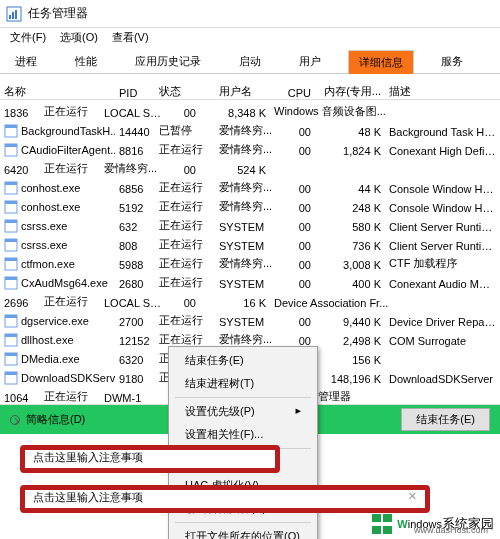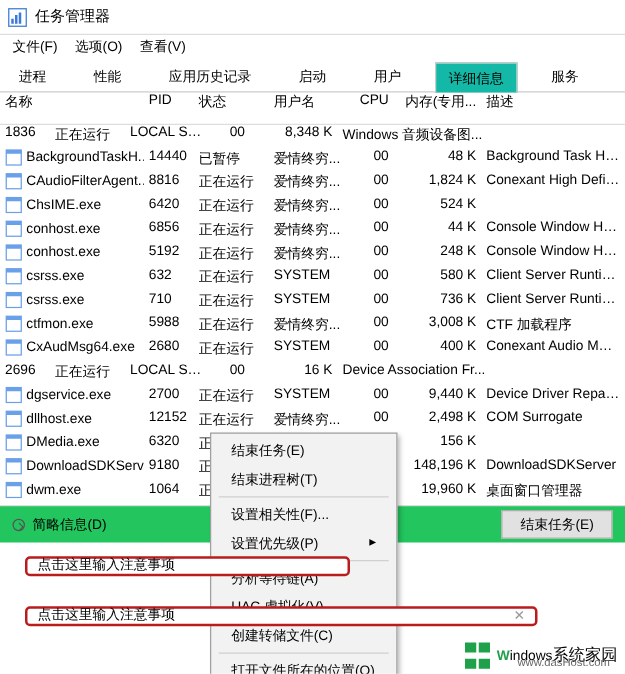--- a/index.html
+++ b/index.html
@@ -4,22 +4,22 @@
 <style>
 *{box-sizing:border-box;margin:0;padding:0;font-family:"Microsoft YaHei",Arial,sans-serif;font-size:11px;color:#000}
 body{background:#fff;width:500px;height:539px;position:relative;overflow:hidden}
 .titlebar{height:28px;display:flex;align-items:center;padding:0 6px;border-bottom:1px solid #ddd}
 .titlebar .icon{width:16px;height:16px;margin-right:6px;display:inline-block}
 .titlebar .title{font-size:12px}
 .menubar{height:22px;display:flex;align-items:flex-start;padding:0 4px;gap:2px}
 .menubar span{padding:2px 6px;cursor:default}
 .tabs{height:24px;display:flex;align-items:flex-end;border-bottom:1px solid #ccc;padding-left:4px;gap:16px}
 .tabs .tab{padding:4px 10px;border:1px solid transparent;border-bottom:none;font-size:11px;cursor:default}
-.tabs .tab.active{border-color:#ccc;background:#14b8a6;position:relative;top:1px}
-.header-row,.row{display:flex;align-items:flex-start;height:19px;white-space:nowrap}
+.tabs .tab.active{border-color:#ccc;background:#f97316;position:relative;top:1px}
+.header-row,.row{display:flex;align-items:flex-end;height:19px;white-space:nowrap}
 .header-row{height:26px;border-bottom:1px solid #ddd;font-size:11px;color:#333}
 .col{overflow:hidden;text-overflow:ellipsis;padding:0 4px}
 .c-name{width:115px}
 .c-pid{width:40px;text-align:left}
 .c-status{width:60px}
 .c-user{width:68px}
 .c-cpu{width:32px;text-align:right}
 .c-mem{width:70px;text-align:right}
 .c-desc{flex:1}
 .rows{height:310px;overflow:hidden}
@@ -28,21 +28,21 @@
 .row.selected .col{color:#000}
 .c-name-inner{display:flex;align-items:center}
 .footer{position:absolute;left:0;right:0;bottom:105px;height:30px;border-top:1px solid #ddd;display:flex;align-items:center;padding:0 10px;justify-content:space-between;background:#22c55e}
 .footer .left{display:flex;align-items:center;gap:6px}
 .chev{display:inline-block;width:10px;height:10px;border:1px solid #555;border-radius:50%;position:relative}
 .chev::after{content:"";position:absolute;left:2px;top:3px;width:4px;height:4px;border-right:1px solid #555;border-bottom:1px solid #555;transform:rotate(-45deg)}
 .end-btn{padding:3px 14px;border:1px solid #adadad;background:#e1e1e1;cursor:default}
 .context{position:absolute;left:168px;top:346px;width:150px;background:#f2f2f2;border:1px solid #a0a0a0;box-shadow:2px 2px 4px rgba(0,0,0,.3);padding:2px}
 .context .item{padding:4px 14px;font-size:11px;cursor:default}
 .context .sep{height:1px;background:#d0d0d0;margin:2px 4px}
-.input-bubble{position:absolute;height:16px;border:2px solid #b91c1c;border-radius:4px;display:flex;align-items:flex-end;padding:0 8px;color:#8a8a8a;background:#fff;font-size:12px}
+.input-bubble{position:absolute;height:28px;border:5px solid #b91c1c;border-radius:4px;display:flex;align-items:flex-start;padding:0 8px;color:#8a8a8a;background:#fff;font-size:12px}
 .input-bubble .x{margin-left:auto;color:#999;padding-left:10px}
 .watermark{position:absolute;right:6px;bottom:6px;display:flex;align-items:flex-end;gap:4px}
 .watermark .txt{color:#1fa04a;font-size:18px;font-weight:normal}
 .watermark .sub{position:absolute;right:6px;bottom:-2px;font-size:9px;color:#666}
 .wlogo{width:22px;height:20px;display:inline-block}
 .wlogo span{display:inline-block;width:9px;height:8px;background:#1fa04a;margin:1px}
 svg{display:block}
 </style>
 </head>
 <body>
@@ -126,31 +126,20 @@
         </div>
       </div>
       <div class="col c-pid">8816</div>
       <div class="col c-status">正在运行</div>
       <div class="col c-user">爱情终穷...</div>
       <div class="col c-cpu">00</div>
       <div class="col c-mem">1,824 K</div>
       <div class="col c-desc">Conexant High Definit...</div>
     </div>
     <div class="row">
-      <div class="col c-name">
-        <div class="c-name-inner">
-          <span class="file-icon">
-            <svg width="14" height="14">
-              <rect x="1" y="1" width="12" height="12" fill="#fff" stroke="#6aa0e8"></rect>
-              <rect x="1" y="1" width="12" height="3" fill="#6aa0e8"></rect>
-            </svg>
-          </span>
-          <span>ChsIME.exe</span>
-        </div>
-      </div>
       <div class="col c-pid">6420</div>
       <div class="col c-status">正在运行</div>
       <div class="col c-user">爱情终穷...</div>
       <div class="col c-cpu">00</div>
       <div class="col c-mem">524 K</div>
     </div>
     <div class="row">
       <div class="col c-name">
         <div class="c-name-inner">
           <span class="file-icon">
@@ -212,21 +201,21 @@
         <div class="c-name-inner">
           <span class="file-icon">
             <svg width="14" height="14">
               <rect x="1" y="1" width="12" height="12" fill="#fff" stroke="#6aa0e8"></rect>
               <rect x="1" y="1" width="12" height="3" fill="#6aa0e8"></rect>
             </svg>
           </span>
           <span>csrss.exe</span>
         </div>
       </div>
-      <div class="col c-pid">710</div>
+      <div class="col c-pid">808</div>
       <div class="col c-status">正在运行</div>
       <div class="col c-user">SYSTEM</div>
       <div class="col c-cpu">00</div>
       <div class="col c-mem">736 K</div>
       <div class="col c-desc">Client Server Runtime ...</div>
     </div>
     <div class="row">
       <div class="col c-name">
         <div class="c-name-inner">
           <span class="file-icon">
@@ -341,31 +330,20 @@
         </div>
       </div>
       <div class="col c-pid">9180</div>
       <div class="col c-status">正在运行</div>
       <div class="col c-user">爱情终穷...</div>
       <div class="col c-cpu">07</div>
       <div class="col c-mem">148,196 K</div>
       <div class="col c-desc">DownloadSDKServer</div>
     </div>
     <div class="row">
-      <div class="col c-name">
-        <div class="c-name-inner">
-          <span class="file-icon">
-            <svg width="14" height="14">
-              <rect x="1" y="1" width="12" height="12" fill="#fff" stroke="#6aa0e8"></rect>
-              <rect x="1" y="1" width="12" height="3" fill="#6aa0e8"></rect>
-            </svg>
-          </span>
-          <span>dwm.exe</span>
-        </div>
-      </div>
       <div class="col c-pid">1064</div>
       <div class="col c-status">正在运行</div>
       <div class="col c-user">DWM-1</div>
       <div class="col c-cpu">03</div>
       <div class="col c-mem">19,960 K</div>
       <div class="col c-desc">桌面窗口管理器</div>
     </div>
     <div class="row selected">
       <div class="col c-name">
         <div class="c-name-inner">
@@ -392,22 +370,22 @@
     <span class="chev"></span>
     <span>简略信息(D)</span>
   </div>
   <button class="end-btn">结束任务(E)</button>
 </div>
 
 <div class="context" id="ctx">
     <div class="item">结束任务(E)</div>
     <div class="item">结束进程树(T)</div>
     <div class="sep"></div>
+    <div class="item">设置优先级(P)<span style="float:right">▸</span></div>
     <div class="item">设置相关性(F)...</div>
-    <div class="item">设置优先级(P)<span style="float:right">▸</span></div>
     <div class="sep"></div>
     <div class="item">分析等待链(A)</div>
     <div class="item">UAC 虚拟化(V)</div>
     <div class="item">创建转储文件(C)</div>
     <div class="sep"></div>
     <div class="item">打开文件所在的位置(O)</div>
   </div>
 
 <div class="input-bubble" style="left:20px;top:445px;width:260px">
   <span>点击这里输入注意事项</span>

